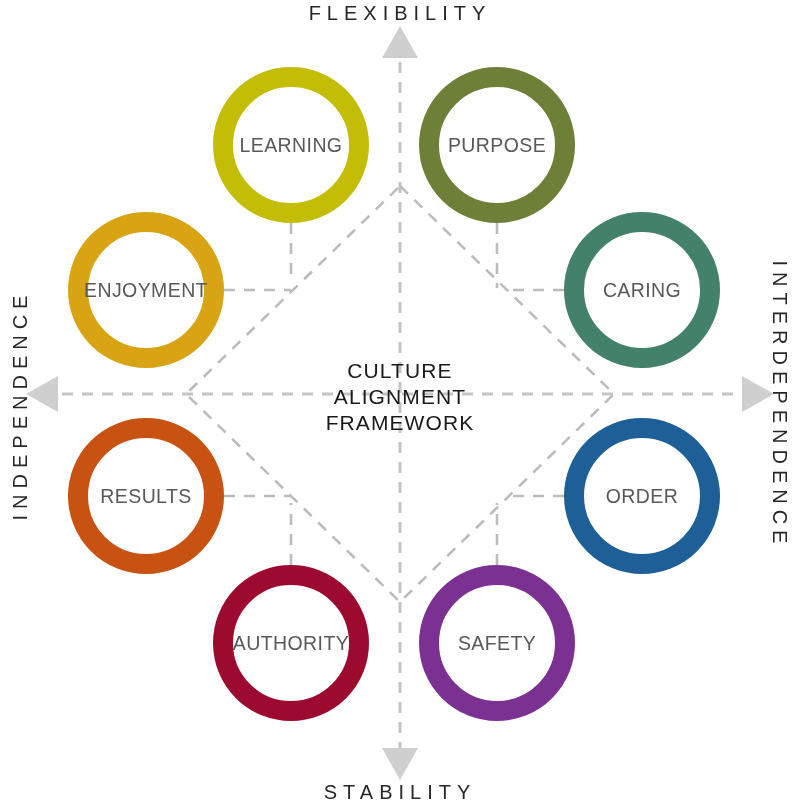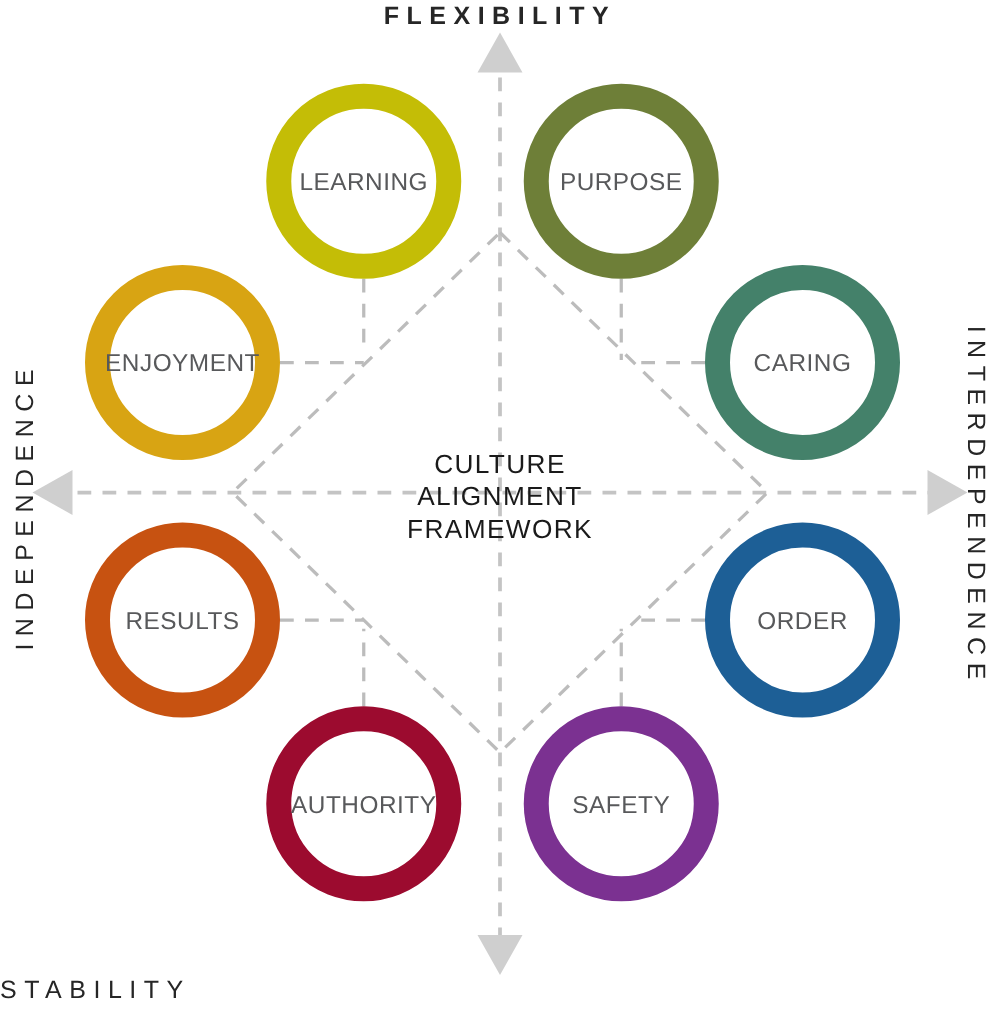--- a/index.html
+++ b/index.html
@@ -34,27 +34,26 @@
     font-size: 20px;
     letter-spacing: 6px;
     white-space: nowrap;
     font-weight: 400;
   }
   #axis-top {
     top: 2px;
     left: 0;
     width: 800px;
     text-align: center;
-    font-weight: bold;
   }
   #axis-bottom {
     bottom: 6px;
     left: 0;
     width: 800px;
-    text-align: left;
+    text-align: center;
   }
   #axis-left {
     left: 0;
     top: 0;
     width: 810px;
     height: 40px;
     line-height: 40px;
     text-align: center;
     transform-origin: 0 0;
     transform: rotate(-90deg) translate(-810px, 0);

